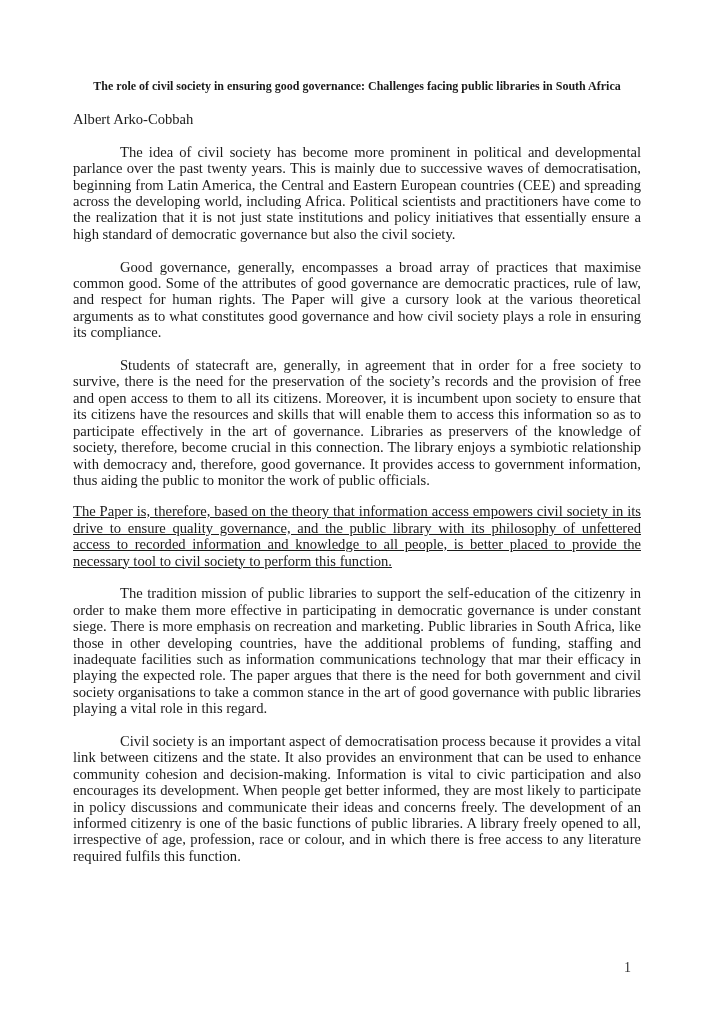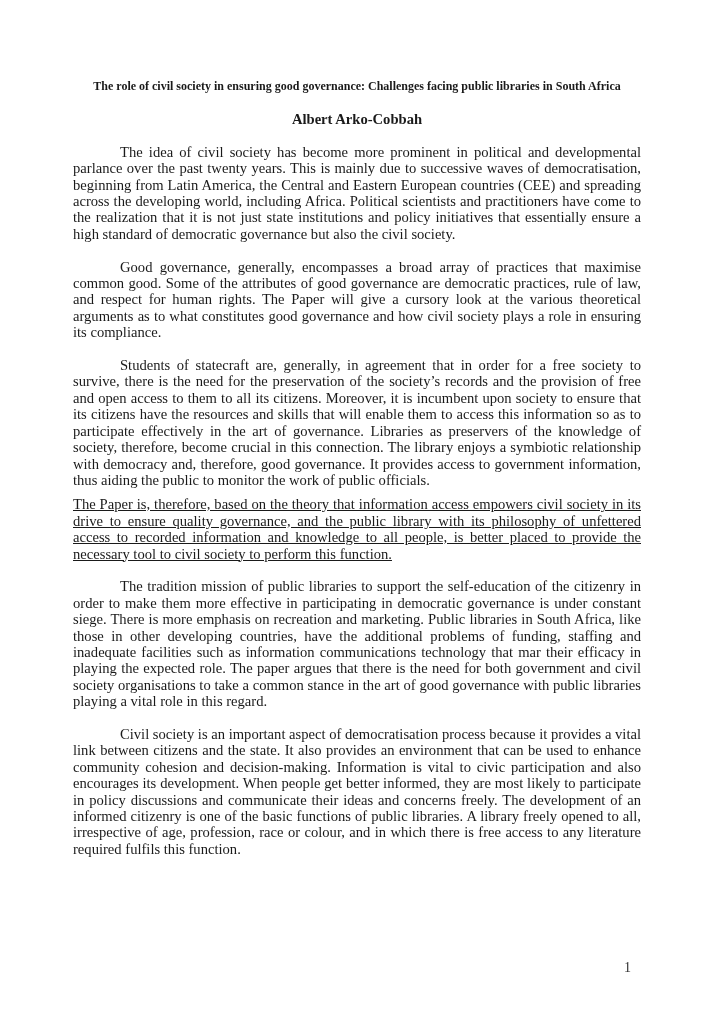--- a/index.html
+++ b/index.html
@@ -7,26 +7,26 @@
   .page {
     position: absolute; left: 73px; top: 78px; width: 568px;
     font-family: "Liberation Serif", "DejaVu Serif", serif;
     color: #1a1a1a; font-size: 14.6px; line-height: 16.4px;
   }
   .title {
     text-align: center; font-weight: bold; font-size: 12px; line-height: 16.4px;
     margin: 0;
   }
   .author {
-    text-align: center; margin: 17px 0 16px 0; font-weight: bold;
+    text-align: left; margin: 17px 0 16px 0;
   }
   .para {
     text-align: justify; margin: 0 0 16.4px 0; text-indent: 47px;
   }
-  .para.tight { margin-bottom: 8px; }
+  .para.tight { margin-bottom: 15px; }
   .para.noindent { text-indent: 0; text-decoration: underline; }
   .page-number {
     position: absolute; left: 624px; top: 960px;
     font-family: "Liberation Serif", "DejaVu Serif", serif;
     font-size: 14px; color: #333;
   }
 </style>
 </head>
 <body>
 

